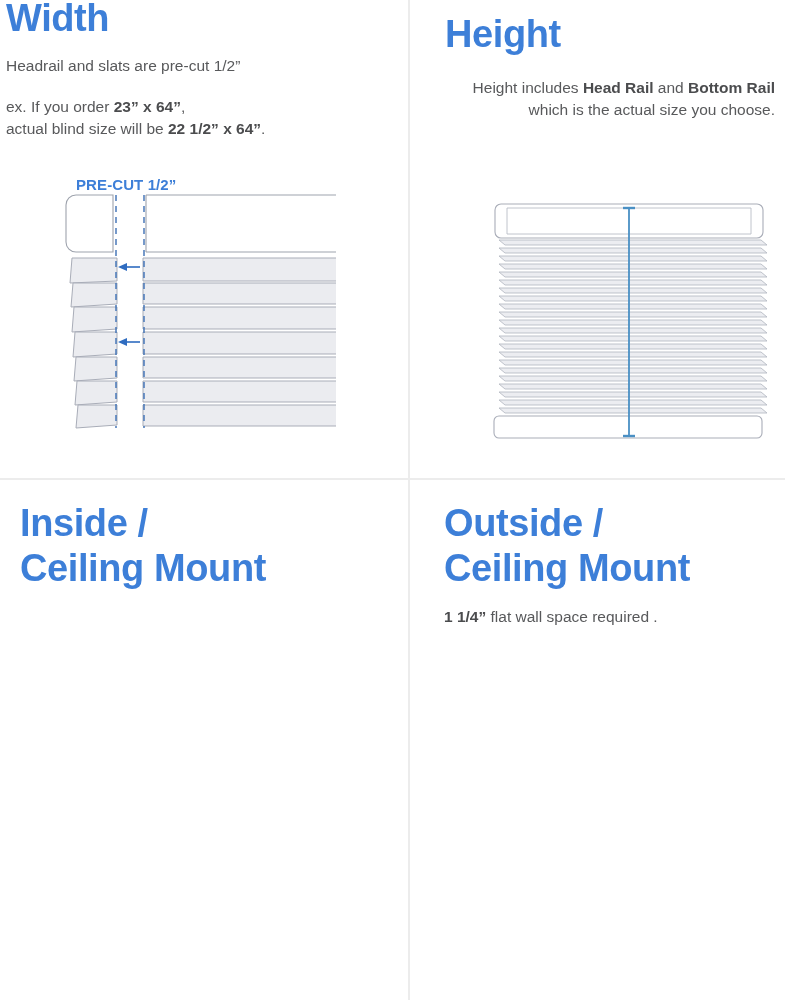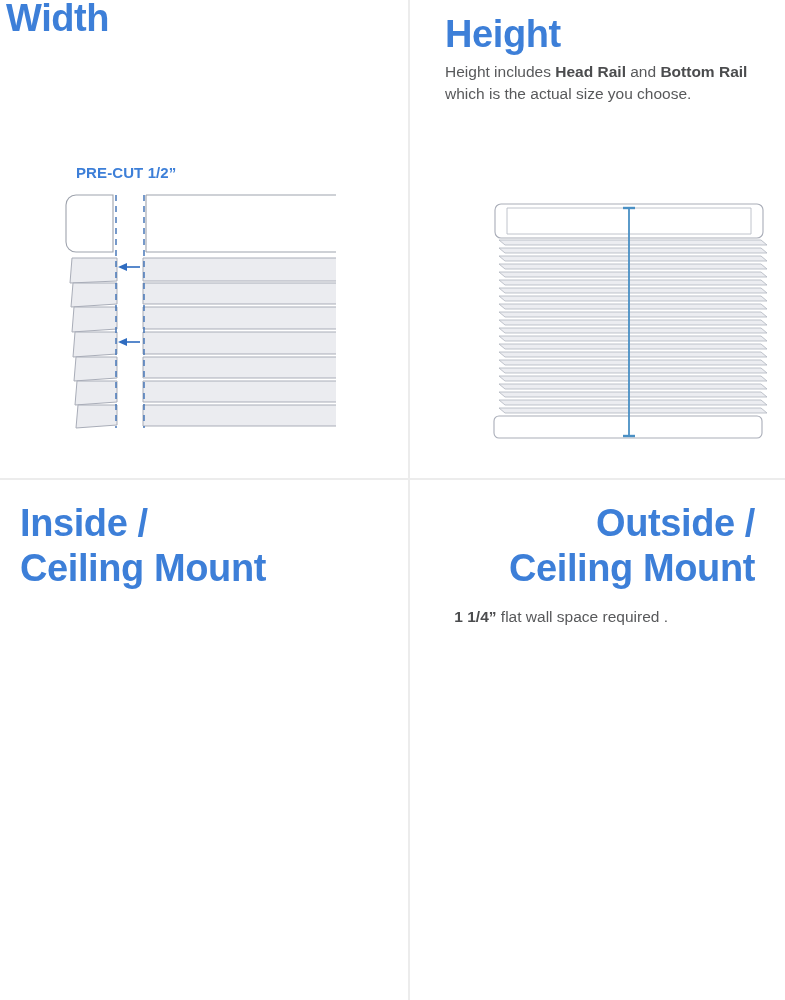--- a/index.html
+++ b/index.html
@@ -23,21 +23,21 @@
   }
   
   .quad {
     position: absolute;
     box-sizing: border-box;
     overflow: hidden;
   }
   #quad-width    { left: 0;     top: 0;    width: 408px; height: 478px; }
   #quad-height   { left: 409px; top: 16px;    width: 376px; height: 478px; }
   #quad-inside   { left: 0;     top: 479px; width: 408px; height: 521px; }
-  #quad-outside  { left: 387px; top: 479px; width: 376px; height: 521px; text-align: right; }
+  #quad-outside  { left: 406px; top: 479px; width: 376px; height: 521px; }
 
   .divider-v {
     position: absolute;
     left: 408px;
     top: 0;
     width: 1.5px;
     height: 1000px;
     background: #ececec;
   }
   .divider-h {
@@ -87,23 +87,30 @@
 <body>
 
 <div class="page">
 
   <div class="divider-v"></div>
   <div class="divider-h"></div>
 
   <div class="quad" id="quad-width">
     <div class="tl-text">
       <h2 class="heading">Width</h2>
-    </div>
-
-    <div class="precut-label" style="position:absolute; left:76px; top:164px;">PRE-CUT 1/2”</div>
+      <div class="body-text" style="margin-top:14px;">
+        <p class="para">Headrail and slats are pre-cut 1/2”</p>
+        <p class="para">
+          <span>ex. If you order </span><b>23” x 64”</b><span>,</span><br>
+          <span>actual blind size will be </span><b>22 1/2” x 64”</b><span>.</span>
+        </p>
+      </div>
+    </div>
+
+    <div class="precut-label" style="position:absolute; left:76px; top:176px;">PRE-CUT 1/2”</div>
 
     <div class="diagram" style="left:0px; top:190px;">
       <svg width="408" height="240" viewBox="0 0 408 240">
         <defs>
           <clipPath id="clipWidth">
               <rect x="0" y="0" width="336" height="240"></rect>
             </clipPath>
         </defs>
         <g clip-path="url(#clipWidth)">
 
@@ -143,21 +150,21 @@
             <polygon points="118,152 127,148 127,156" stroke="none"></polygon>
           </g>
         </g>
       </svg>
     </div>
   </div>
 
   <div class="quad" id="quad-height">
     <div class="tr-text">
       <h2 class="heading">Height</h2>
-      <div class="body-text" style="margin-top:4px;">
+      <div class="body-text" style="margin-top:20px;text-align:right;">
         <p class="para">
           <span>Height includes </span><b>Head Rail</b><span> and </span><b>Bottom Rail</b><span> which is the actual size you choose.</span>
         </p>
       </div>
     </div>
 
     <div class="diagram" style="left:80px; top:180px;">
       <svg width="290" height="255" viewBox="0 0 290 255">
 
         <path d="M 12 8 L 268 8 A 6 6 0 0 1 274 14 L 274 36 A 6 6 0 0 1 268 42 L 12 42 A 6 6 0 0 1 6 36 L 6 14 A 6 6 0 0 1 12 8 Z" fill="#ffffff" stroke="#a9adb8" stroke-width="1.1"></path>
@@ -204,21 +211,21 @@
       <h2 class="heading">Inside /</h2>
       <h2 class="heading">Ceiling Mount</h2>
     </div>
 
   </div>
 
   <div class="quad" id="quad-outside">
     <div class="br-text">
       <h2 class="heading">Outside /</h2>
       <h2 class="heading">Ceiling Mount</h2>
-      <div class="body-text" style="margin-top:15px; width:215px;margin-left:28px;">
+      <div class="body-text" style="margin-top:15px; width:215px;">
         <p class="para">
           <b>1 1/4”</b><span> flat wall space required .</span>
         </p>
       </div>
     </div>
 
   </div>
 
 </div>
 

